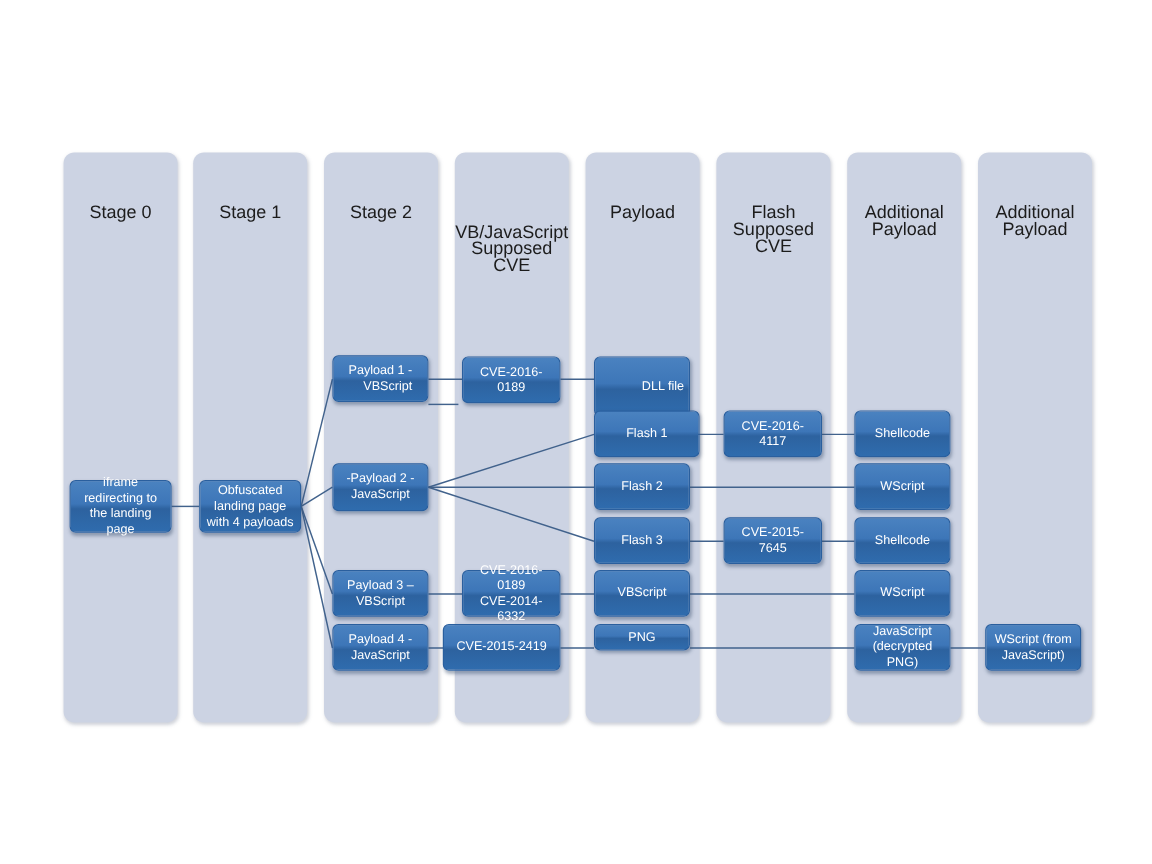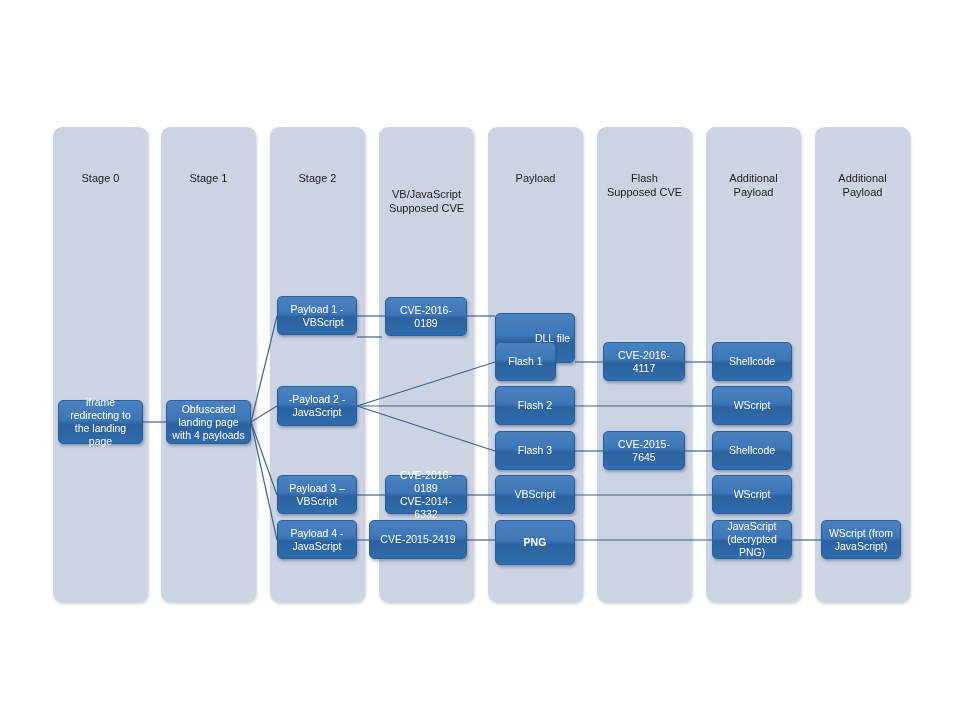--- a/index.html
+++ b/index.html
@@ -20,21 +20,21 @@
     background: #ccd3e3;
     border-radius: 9px;
     box-shadow: 1px 2px 3px rgba(120,130,150,0.35);
   }
   .lane-label {
     position: absolute;
     left: 0;
     right: 0;
     text-align: center;
     color: #1c1c1c;
-    font-size: 11px;
+    font-size: 15px;
     line-height: 14px;
     white-space: pre-line;
   }
   .node {
     position: absolute;
     background: linear-gradient(to bottom, #4a82c0 0%, #3d76b8 45%, #2d629f 55%, #2f6cae 100%);
     border: 1px solid #2a5f9e;
     border-radius: 5px;
     color: #ffffff;
     font-size: 10.5px;
@@ -123,26 +123,26 @@
       <div class="node" style="left: 277px; top: 386px; width: 80px; height: 40px;">-Payload 2 -
 JavaScript</div>
       <div class="node" style="left: 277px; top: 475px; width: 80px; height: 39px;">Payload 3 –
 VBScript</div>
       <div class="node" style="left: 277px; top: 520px; width: 80px; height: 39px; text-align: center;">Payload 4 -
 JavaScript</div>
       <div class="node" style="left: 385px; top: 297px; width: 82px; height: 39px;">CVE-2016-0189</div>
       <div class="node" style="left: 385px; top: 475px; width: 82px; height: 39px;">CVE-2016-0189
 CVE-2014-6332</div>
       <div class="node" style="left: 369px; top: 520px; width: 98px; height: 39px;">CVE-2015-2419</div>
-      <div class="node" style="left: 495px; top: 313px; width: 80px; height: 50px; padding-left: 38px;">DLL file</div>
-      <div class="node" style="left: 495px; top: 342px; width: 61px; height: 39px;">Flash 1</div>
+      <div class="node" style="left: 495px; top: 297px; width: 80px; height: 50px; padding-left: 38px;">DLL file</div>
+      <div class="node" style="left: 495px; top: 342px; width: 88px; height: 39px;">Flash 1</div>
       <div class="node" style="left: 495px; top: 386px; width: 80px; height: 39px;">Flash 2</div>
       <div class="node" style="left: 495px; top: 431px; width: 80px; height: 39px;">Flash 3</div>
       <div class="node" style="left: 495px; top: 475px; width: 80px; height: 39px;">VBScript</div>
-      <div class="node" style="left: 495px; top: 520px; width: 80px; height: 45px; font-weight: bold;">PNG</div>
+      <div class="node" style="left: 495px; top: 520px; width: 80px; height: 22px;">PNG</div>
       <div class="node" style="left: 603px; top: 342px; width: 82px; height: 39px;">CVE-2016-4117</div>
       <div class="node" style="left: 603px; top: 431px; width: 82px; height: 39px;">CVE-2015-7645</div>
       <div class="node" style="left: 712px; top: 342px; width: 80px; height: 39px;">Shellcode</div>
       <div class="node" style="left: 712px; top: 386px; width: 80px; height: 39px;">WScript</div>
       <div class="node" style="left: 712px; top: 431px; width: 80px; height: 39px;">Shellcode</div>
       <div class="node" style="left: 712px; top: 475px; width: 80px; height: 39px;">WScript</div>
       <div class="node" style="left: 712px; top: 520px; width: 80px; height: 39px;">JavaScript
 (decrypted PNG)</div>
       <div class="node" style="left: 821px; top: 520px; width: 80px; height: 39px;">WScript (from
 JavaScript)</div>

